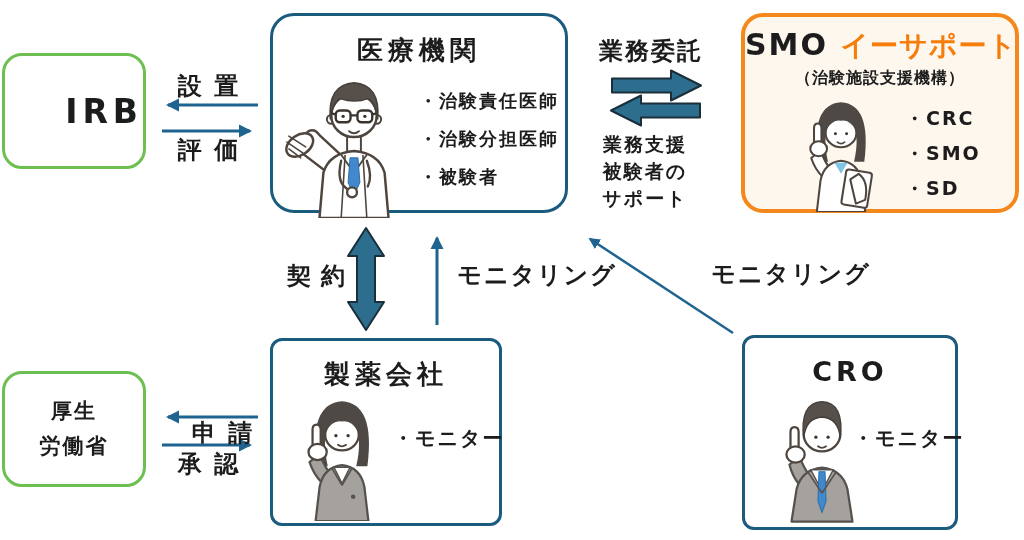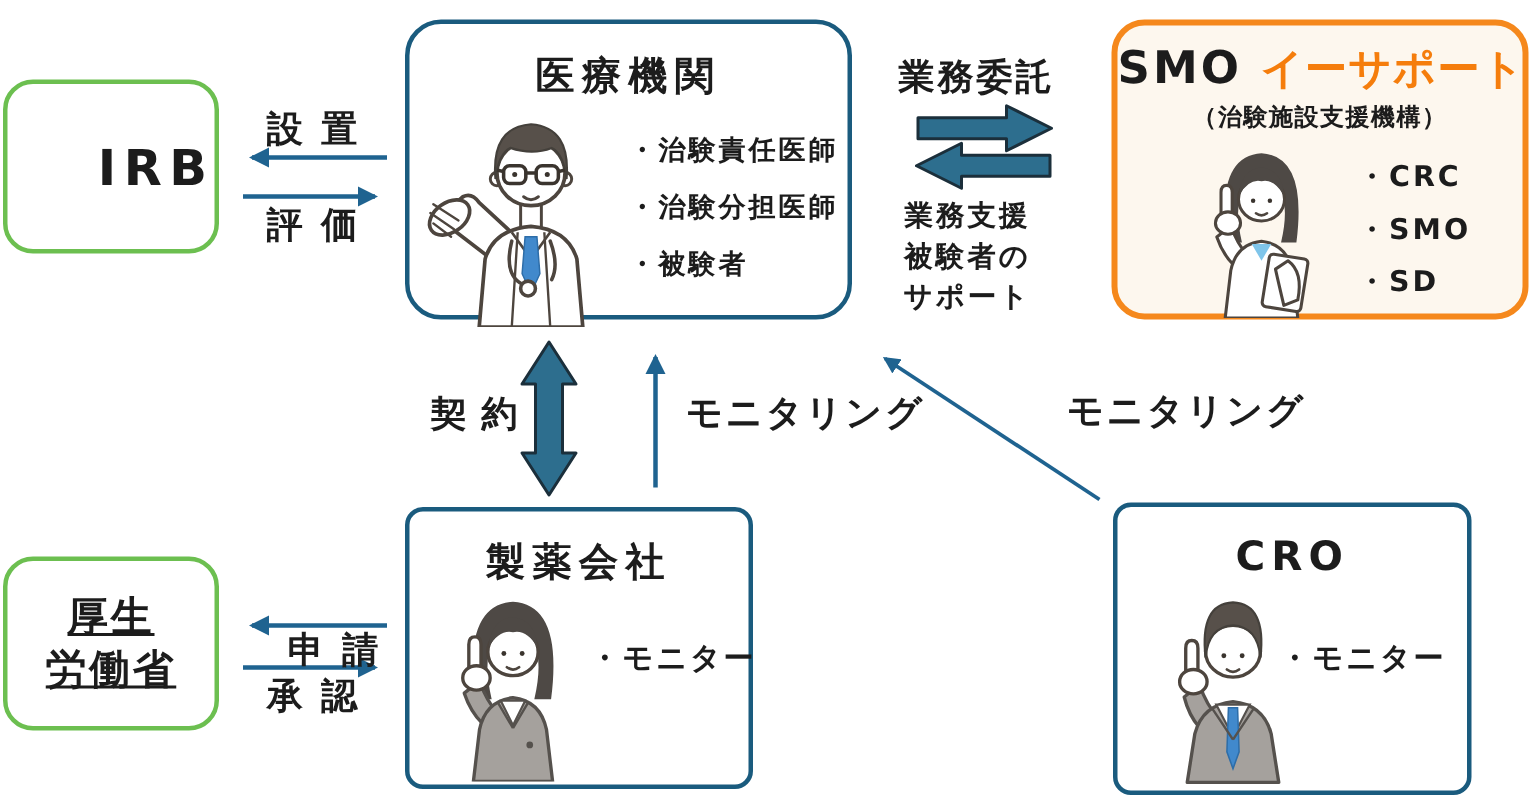--- a/index.html
+++ b/index.html
@@ -13,23 +13,23 @@
   .box-blue   { border:3px solid #1a5b7e; border-radius:12px; }
   .box-green  { border:3px solid #6cbf50; border-radius:20px; }
   .box-orange { border:4px solid #f5881c; border-radius:22px; background:#fdf7ee; }
 
   #irb-box  { left:2px;   top:53px;  width:144px; height:116px; display:flex; align-items:center; justify-content:flex-end; }
   #irb-box .t { font-size:33px; font-weight:600; letter-spacing:5px; padding-left:5px; }
 
   #medical-box { left:270px; top:13px; width:298px; height:200px; border-radius:24px; }
   #smo-box     { left:741px; top:13px; width:278px; height:200px; }
   #mhlw-box    { left:2px;   top:371px; width:144px; height:116px; display:flex; flex-direction:column; align-items:center; justify-content:center; }
-  #mhlw-box .t { font-size:27px; font-weight:700; line-height:35px; letter-spacing:2px;text-decoration:underline; }
+  #mhlw-box .t { font-size:21px; font-weight:700; line-height:35px; letter-spacing:2px; }
   #pharma-box  { left:270px; top:338px; width:232px; height:188px; }
-  #cro-box     { left:742px; top:335px; width:239px; height:195px; }
+  #cro-box     { left:742px; top:335px; width:216px; height:195px; }
 
   .box-title { position:absolute; left:0; width:100%; text-align:center; font-weight:700; white-space:nowrap; }
   #medical-box .box-title { top:17px; font-size:26px; letter-spacing:5px; }
   #pharma-box  .box-title { top:16px; font-size:26px; letter-spacing:5px; }
   #cro-box     .box-title { top:18px; font-size:27px; letter-spacing:4px; font-weight:800; }
 
   #smo-box .title-row { position:absolute; top:10px; left:0; width:100%; text-align:center; white-space:nowrap; }
   #smo-box .title-row .p1 { font-size:30px; font-weight:800; letter-spacing:2px; }
   #smo-box .title-row .p2 { font-size:28px; font-weight:800; color:#f57d0c; letter-spacing:1px; }
   #smo-box .subtitle { position:absolute; top:51px; left:0; width:100%; text-align:center; font-size:16px; font-weight:600; letter-spacing:1px; }

